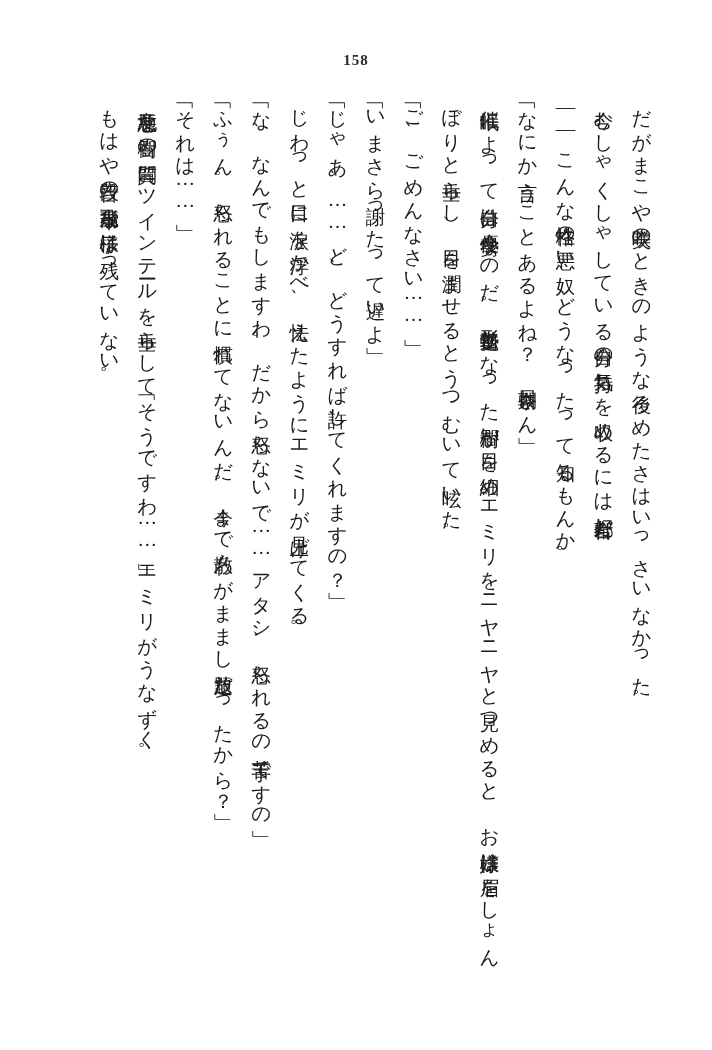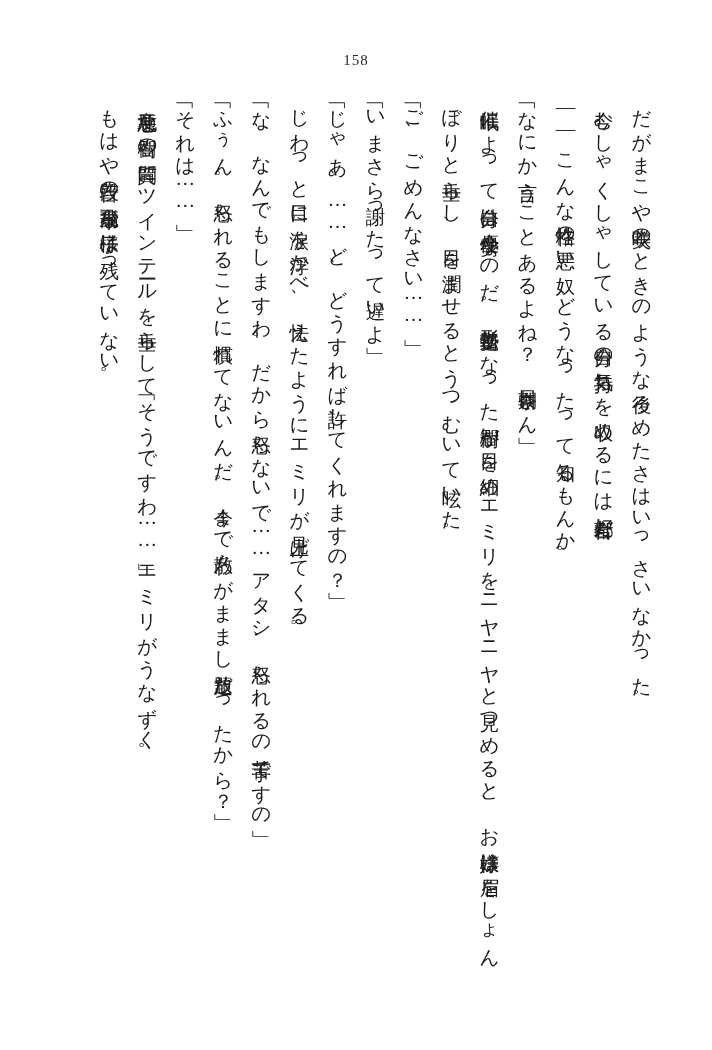--- a/index.html
+++ b/index.html
@@ -25,20 +25,21 @@
   
   .page-number {
     position: absolute;
     top: 52px;
     left: 0;
     width: 712px;
     text-align: center;
     font-size: 15px;
     letter-spacing: 1px;
     color: #2b2b2b;
+    font-weight: bold;
   }
 
   
   .text-block {
     position: absolute;
     top: 96px;
     right: 52px;
     height: 880px;
     width: 610px;
 

